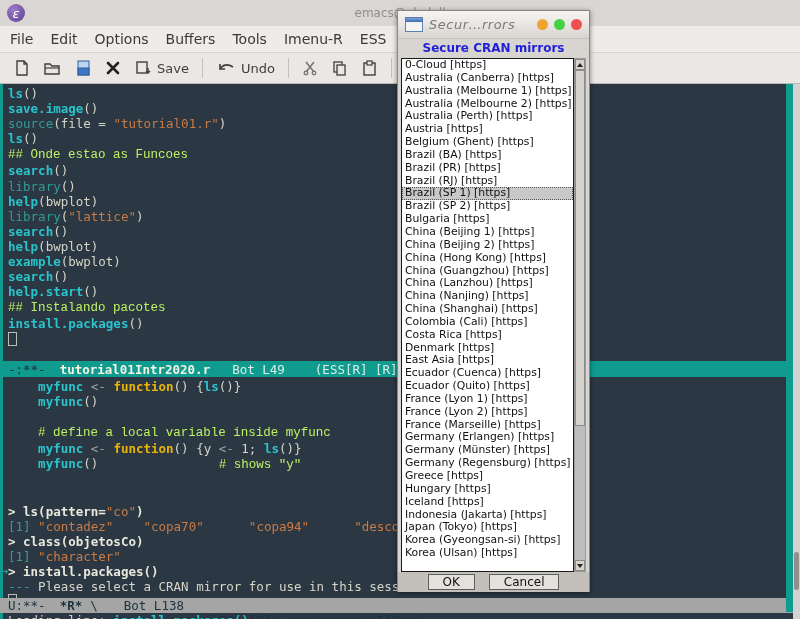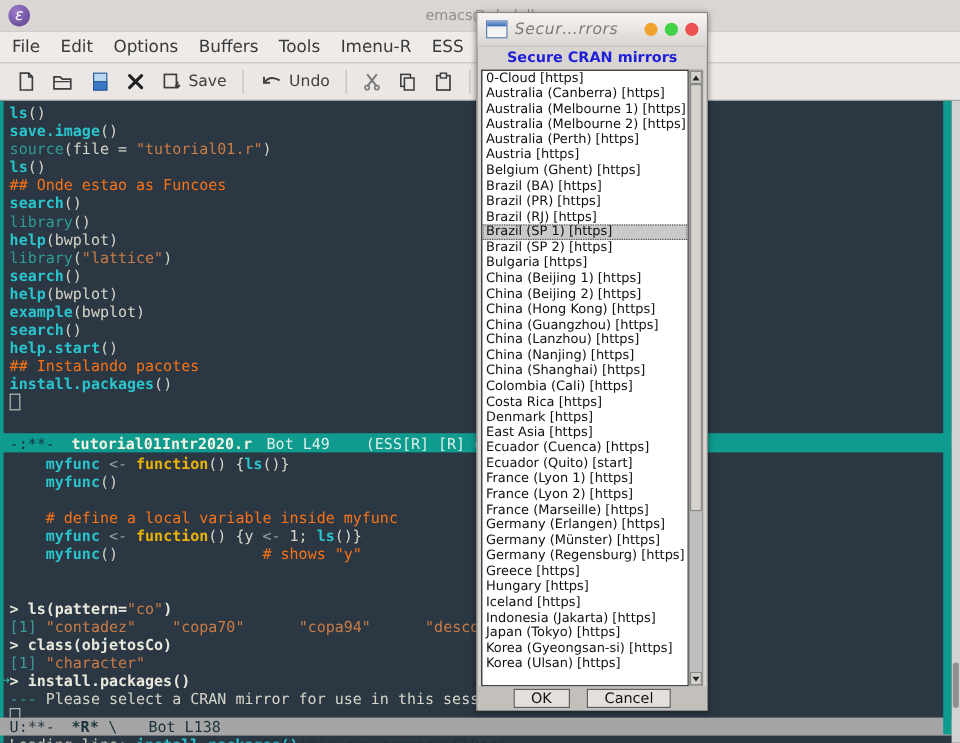--- a/index.html
+++ b/index.html
@@ -27,33 +27,33 @@
   #frame-scroll-thumb{left:794px;top:468px;width:5px;height:38px;background:#8f8f8f;border-radius:3px;}
   .buffer{left:3px;width:714px;font-family:"DejaVu Sans Mono",monospace;font-size:12.5px;
     line-height:15.1px;white-space:pre;overflow:hidden;padding-left:5px;color:#d6d6c8;}
   #script-buffer{top:0;height:277px;padding-top:2px;}
   #console-buffer{top:293px;height:221px;padding-top:2px;}
   .code-line{position:relative;min-height:15.1px;}
   .tk-fn{color:#29c4cc;font-weight:bold;}
   .tk-fn2{color:#2f9c96;}
   .tk-str{color:#c97b45;}
   .tk-kw{color:#eab308;font-weight:bold;}
-  .tk-com{color:#f97316;}
+  .tk-com{color:#bef264;font-family:Liberation Mono, monospace;}
   .tk-txt{color:#d6d6c8;}
   .tk-op{color:#98a4a6;}
   .tk-dim{color:#3f9a93;}
   .tk-inp{color:#e8e8dc;font-weight:bold;}
   .cursor-box{display:inline-block;width:7px;height:12px;border:1px solid #b6beb4;vertical-align:-2px;}
   .fringe-arrow{position:absolute;left:-8px;top:1px;font-size:10px;line-height:13px;color:#2db3a4;
     font-family:"DejaVu Sans",sans-serif;}
   .modeline{left:0;width:793px;font-family:"DejaVu Sans Mono",monospace;font-size:12.5px;
     display:flex;align-items:center;padding-left:8px;white-space:pre;}
   #modeline-top{top:277px;height:16px;background:#0f9b8e;color:#16323b;}
   #modeline-top .ml-buffer{color:#f5f2e4;font-weight:bold;margin-left:14px;}
-  #modeline-top .ml-pos{color:#ddeeea;margin-left:12px;}
+  #modeline-top .ml-pos{color:#ddeeea;margin-left:22px;}
   #modeline-top .ml-modes{color:#ddeeea;margin-left:30px;}
   #modeline-bottom{top:514px;height:15px;background:#a5a5a5;color:#1b323c;}
   #modeline-bottom .ml-buffer{font-weight:bold;margin-left:14px;}
   #modeline-bottom .ml-extra{margin-left:8px;}
   #modeline-bottom .ml-pos{margin-left:26px;}
   #modeline-bottom .ml-modes{margin-left:20px;margin-top:29px;}
   #echo-area{top:529px;left:3px;width:783px;height:6px;overflow:hidden;padding-left:5px;
     font-family:"DejaVu Sans Mono",monospace;font-size:12.5px;line-height:15px;white-space:pre;}
   
   #dialog{left:397px;top:10px;width:193px;height:582px;background:#d8d4d0;border:1px solid #878787;
@@ -229,21 +229,21 @@
       <div class="mirror">China (Hong Kong) [https]</div>
       <div class="mirror">China (Guangzhou) [https]</div>
       <div class="mirror">China (Lanzhou) [https]</div>
       <div class="mirror">China (Nanjing) [https]</div>
       <div class="mirror">China (Shanghai) [https]</div>
       <div class="mirror">Colombia (Cali) [https]</div>
       <div class="mirror">Costa Rica [https]</div>
       <div class="mirror">Denmark [https]</div>
       <div class="mirror">East Asia [https]</div>
       <div class="mirror">Ecuador (Cuenca) [https]</div>
-      <div class="mirror">Ecuador (Quito) [start]</div>
+      <div class="mirror">Ecuador (Quito) [https]</div>
       <div class="mirror">France (Lyon 1) [https]</div>
       <div class="mirror">France (Lyon 2) [https]</div>
       <div class="mirror">France (Marseille) [https]</div>
       <div class="mirror">Germany (Erlangen) [https]</div>
       <div class="mirror">Germany (Münster) [https]</div>
       <div class="mirror">Germany (Regensburg) [https]</div>
       <div class="mirror">Greece [https]</div>
       <div class="mirror">Hungary [https]</div>
       <div class="mirror">Iceland [https]</div>
       <div class="mirror">Indonesia (Jakarta) [https]</div>

